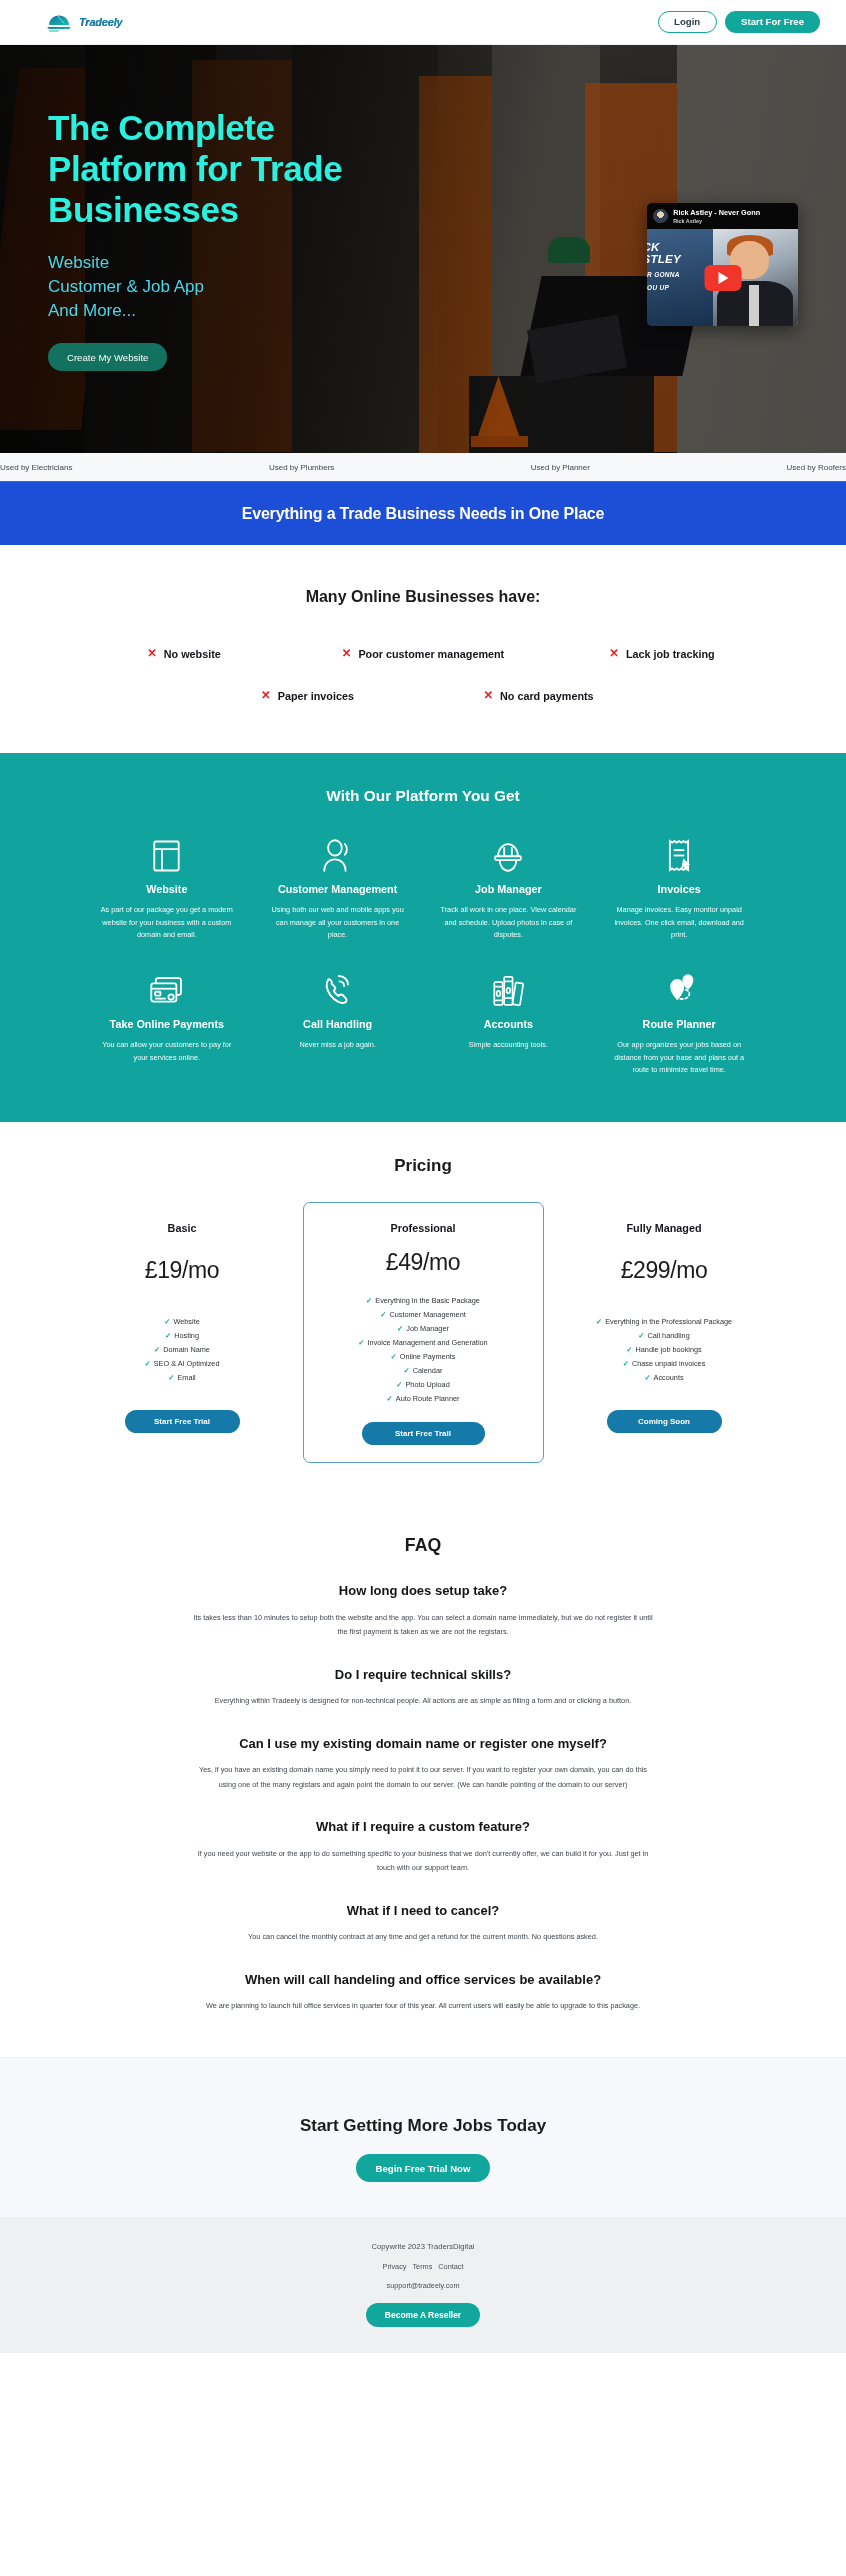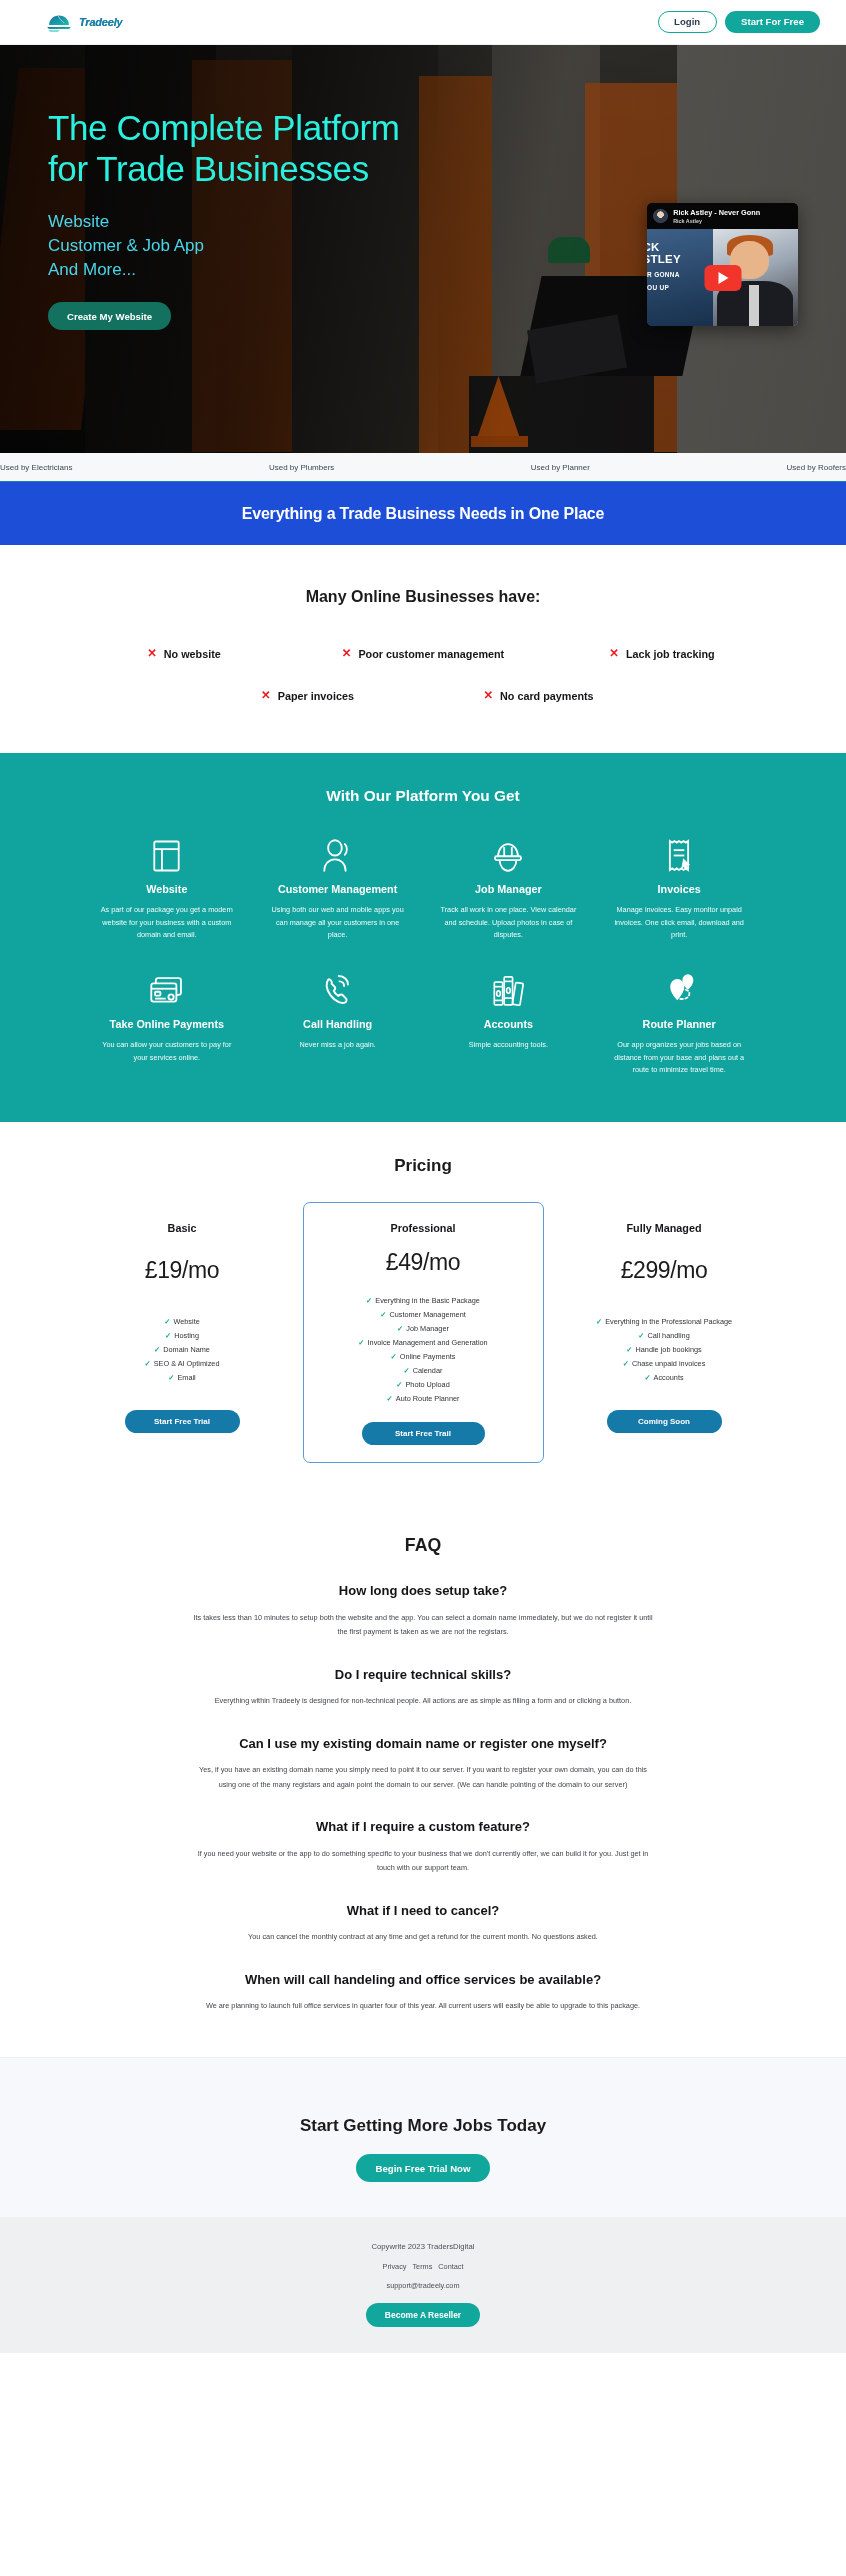--- a/index.html
+++ b/index.html
@@ -50,32 +50,32 @@
   .hero-photo .band { position: absolute; }
   .hero-overlay {
     position: absolute; inset: 0;
     background: linear-gradient(100deg, rgba(0,0,0,.88) 0%, rgba(0,0,0,.72) 34%, rgba(0,0,0,.40) 62%, rgba(0,0,0,.45) 100%);
   }
   .hero-inner {
     position: relative; z-index: 4;
     padding: 63px 0 0 48px; max-width: 477px;
   }
   .hero-title {
-    font-size: 35px; line-height: 1.17; font-weight: 400;
+    font-size: 35px; line-height: 1.17; font-weight: 700;
     color: #2af0e0; letter-spacing: -0.4px; max-width: 369px;
   }
   .hero-sub {
     margin-top: 20px; font-size: 17px; line-height: 1.42;
     color: #4ad6e8; font-weight: 400;
   }
   .hero-sub div { white-space: nowrap; }
   .btn-hero {
     margin-top: 20px; display: inline-block; border: none;
     background: #12715f; color: #fff; border-radius: 769px;
-    font-size: 9.6px; font-weight: 700; padding: 8.5px 19px; cursor: pointer;
+    font-size: 9.6px; font-weight: 400; padding: 8.5px 19px; cursor: pointer;
   }
   .video-card {
     position: absolute; right: 48px; top: 158px; z-index: 5;
     width: 151px; height: 123px; border-radius: 5.4px;
     overflow: hidden; background: #000;
     box-shadow: 0 4.6px 17px rgba(0,0,0,.45);
   }
   .video-bar {
     height: 26px; background: rgba(8,8,8,.88); display: flex;
     align-items: center; gap: 5.4px; padding: 0 6.2px;
@@ -84,21 +84,21 @@
     width: 14.6px; height: 14.6px; border-radius: 50%; flex: 0 0 14.6px;
     background: radial-gradient(circle at 50% 38%, #ead0b4 0 32%, #2d3c55 33% 100%);
     border: 0.8px solid #444;
   }
   .video-meta { overflow: hidden; }
   .video-title {
     color: #fff; font-size: 7.3px; font-weight: 700; white-space: nowrap;
   }
   .video-chan { color: #d2d2d2; font-size: 5.4px; font-weight: 700; margin-top: 0.8px; }
   .video-body { position: relative; height: 97px; overflow: hidden;
-    background: linear-gradient(90deg,#2e4f74 0 44%, #c7cfd8 44% 100%); }
+    background: linear-gradient(90deg,#2e4f74 0 44%, #c7cfd8 44% 100%); font-style: italic; }
   .vb-left { position: absolute; left:0; top:0; width: 44%; height: 100%;
     background: linear-gradient(170deg,#3a5d85,#1d3busy); background: linear-gradient(170deg,#3d6088,#17304c); }
   .vb-txt { position: absolute; left: -4.6px; top: 12.3px; color: #fff;
     font-weight: 800; font-size: 11.5px; line-height: 1.05; letter-spacing: 0.3px; }
   .vb-txt small { display:block; font-size: 6.5px; font-weight: 700; letter-spacing: 0.3px; margin-top:6.2px; }
   .vb-right { position: absolute; right: 0; top: 0; width: 56%; height: 100%;
     background: linear-gradient(160deg,#d9dee4 0%,#9aa6b3 45%,#3b3b40 100%); }
   .vb-face { position: absolute; left: 20%; top: 12%; width: 46%; height: 40%;
     border-radius: 48% 48% 44% 44%; background: #e8b489; }
   .vb-hair { position: absolute; left: 16%; top: 6%; width: 54%; height: 22%;

